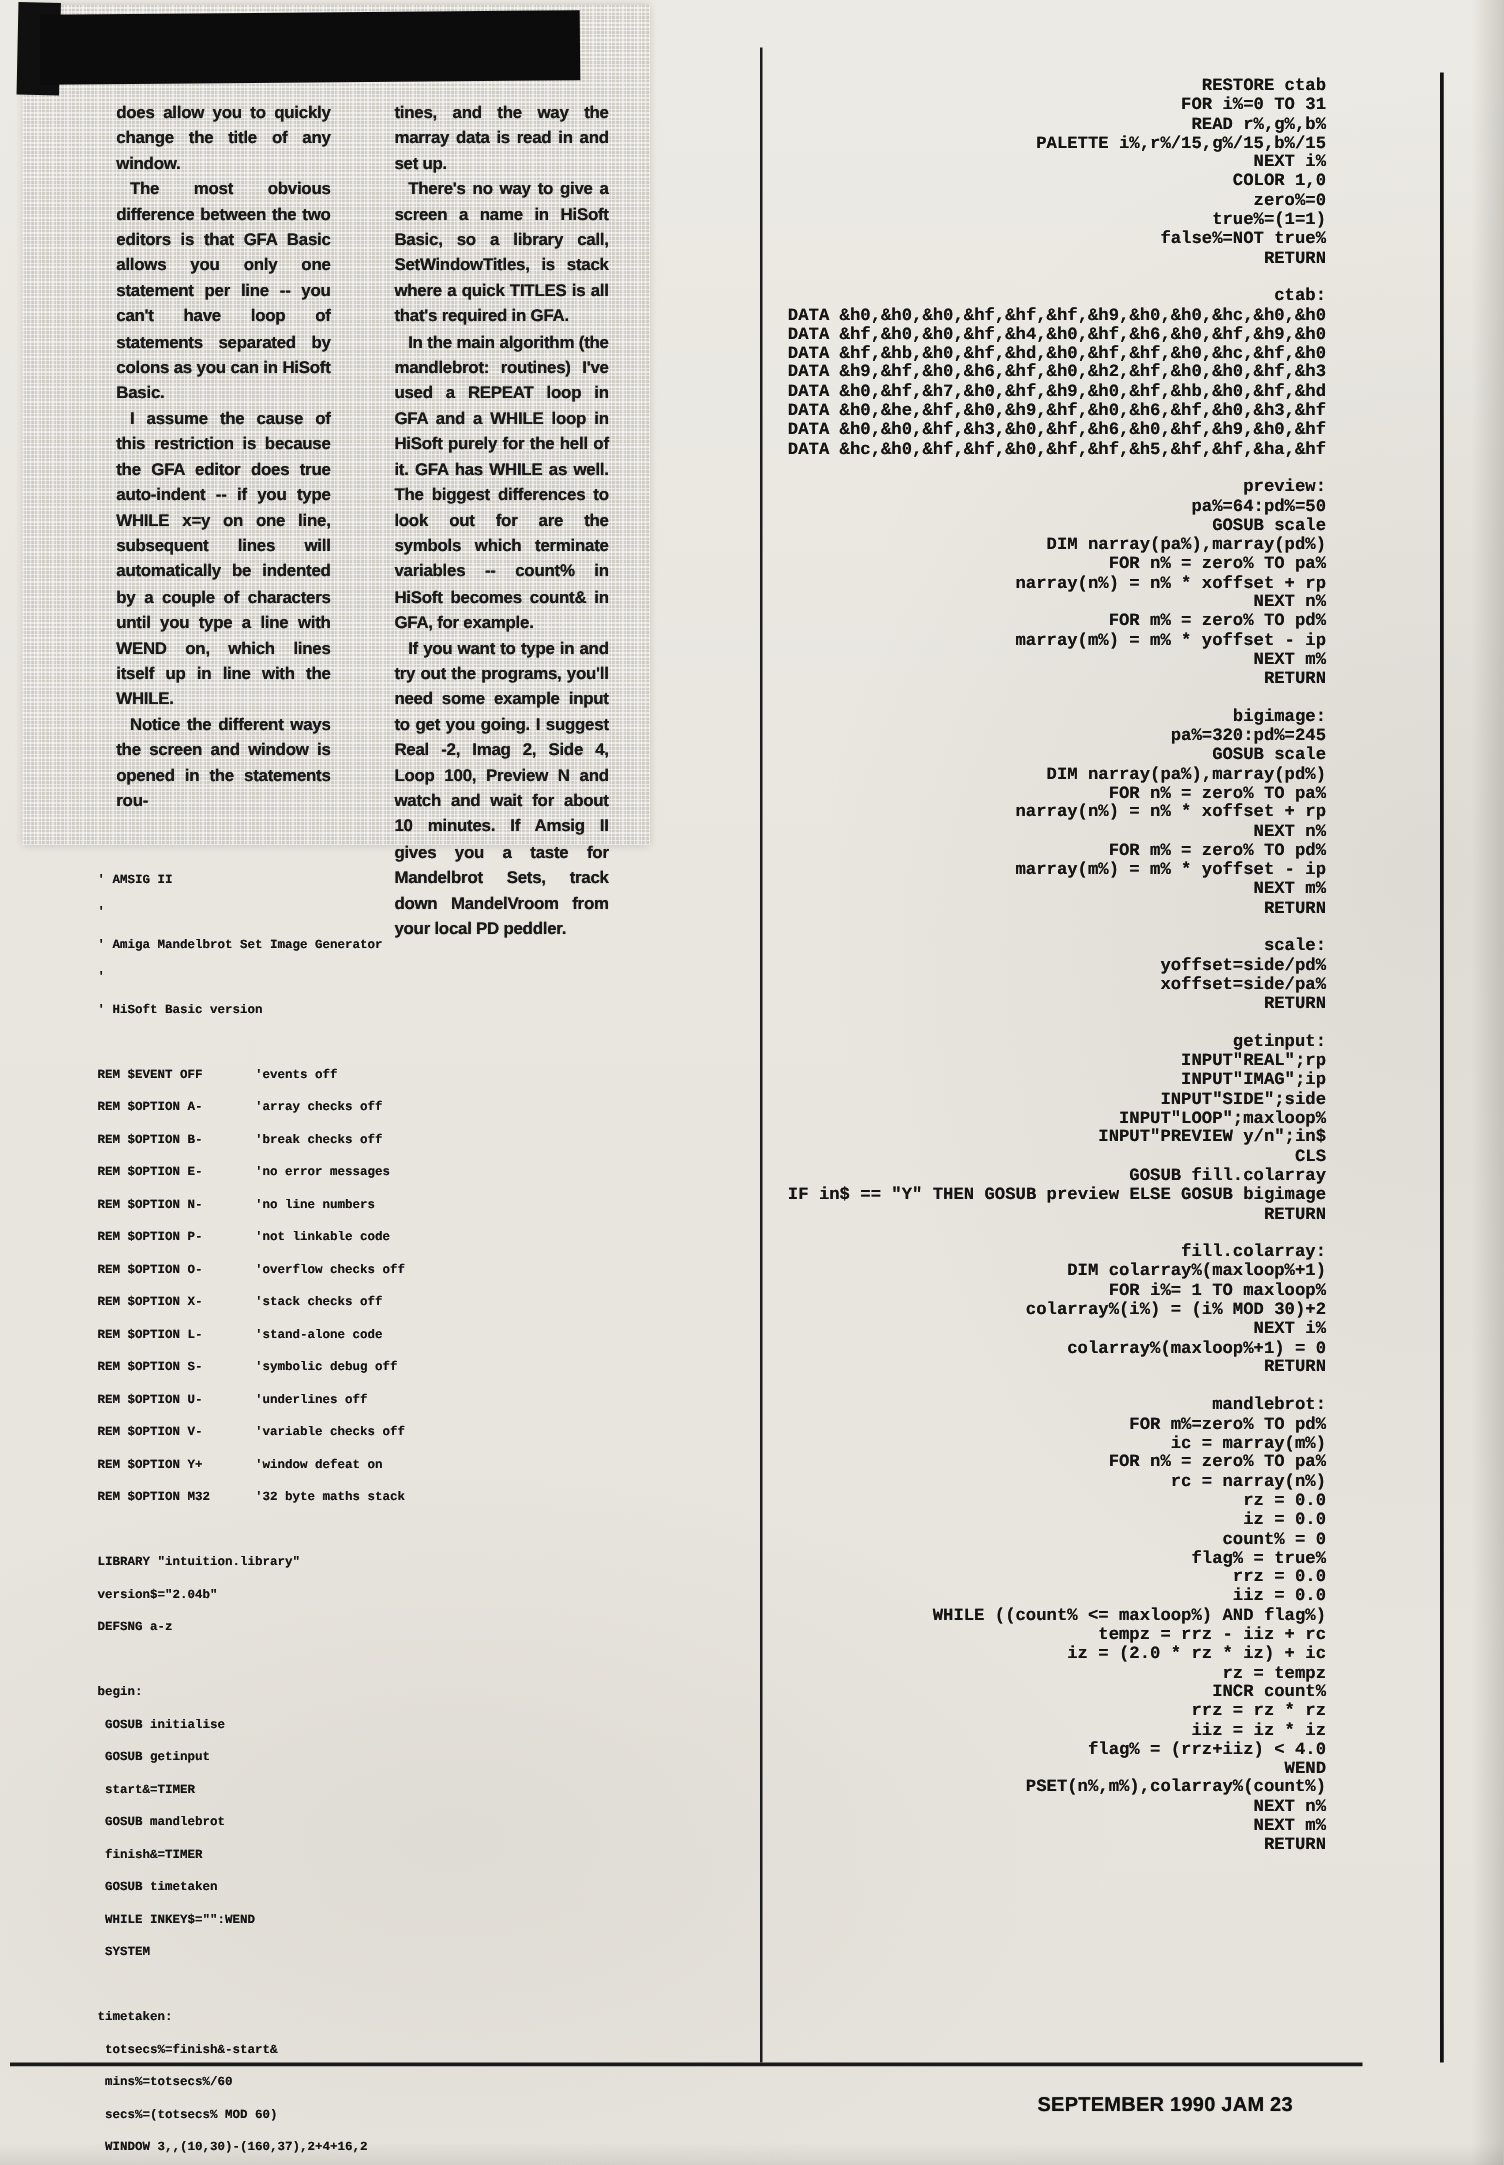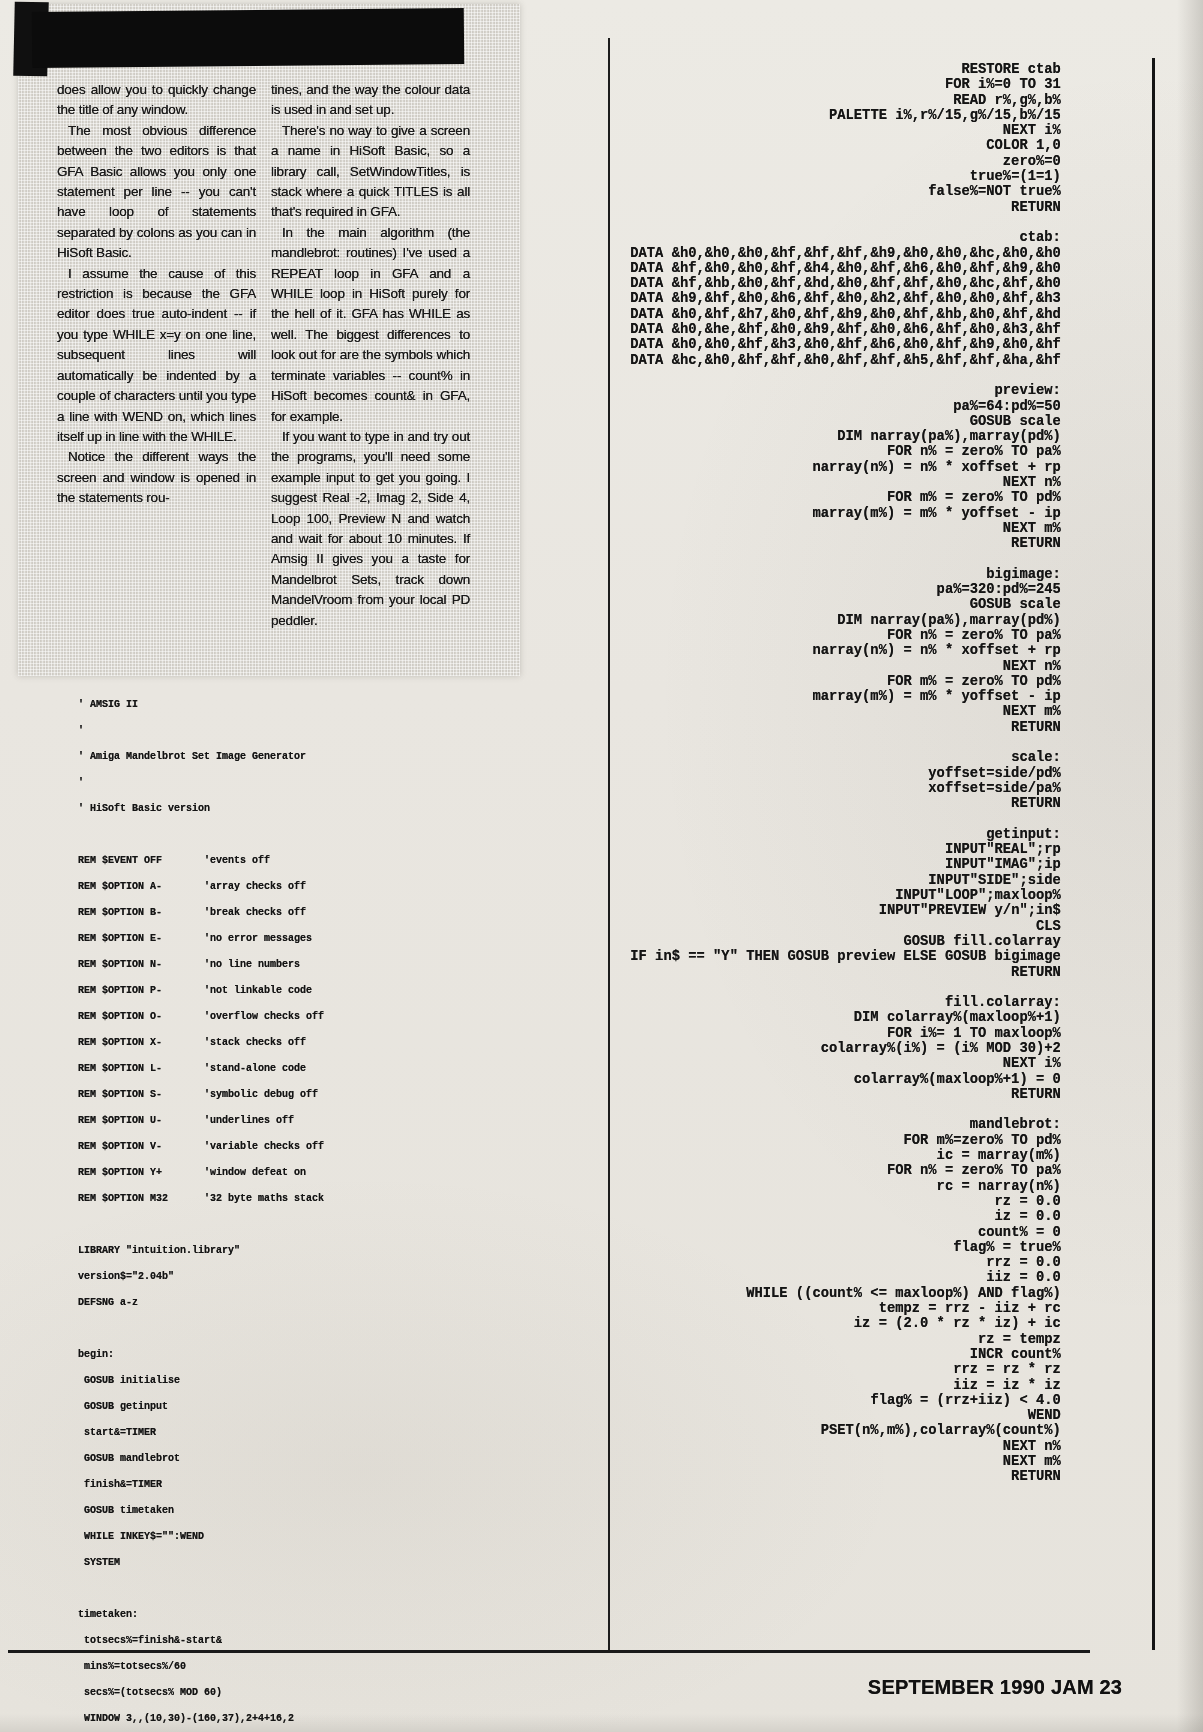--- a/index.html
+++ b/index.html
@@ -24,60 +24,60 @@
       repeating-linear-gradient(0deg, rgba(255,255,255,.50) 0 1px, transparent 1px 3px),
       repeating-linear-gradient(90deg, rgba(255,255,255,.50) 0 1px, transparent 1px 3px),
       repeating-linear-gradient(90deg, rgba(40,40,40,.045) 0 1px, transparent 1px 2px);
     box-shadow:0 0 6px rgba(80,75,65,.25);
   }
   .corner-blob{position:absolute;left:-4px;top:-2px;width:34px;height:74px;background:#101010;
     transform:rotate(1.2deg);}
   .black-bar{position:absolute;left:14px;top:6px;width:432px;height:56px;background:#0c0c0c;
     transform:rotate(-0.5deg);}
   .article-cols{position:absolute;left:39px;top:76px;width:430px;display:flex;gap:15px;}
-  .article-col{width:199px;font-weight:400;font-size:13.5px;line-height:20.4px;
+  .article-col{width:199px;font-weight:700;font-size:13.5px;line-height:20.4px;
     text-align:justify;letter-spacing:-0.2px;color:#191919;
-    text-shadow:0 0 .6px rgba(20,20,20,.85);}
+    text-shadow:0 0 .6px rgba(20,20,20,.85);margin-left:36px;}
   .article-col p{margin:0;text-indent:11px;}
   .article-col p:first-child{text-indent:0;}
 
   
   pre.code{
     position:absolute;margin:0;white-space:pre;color:#141414;
     font-family:"Liberation Mono","DejaVu Sans Mono",monospace;font-weight:700;
     text-shadow:0 0 .5px rgba(10,10,10,.7);
   }
   .code-left{left:78px;top:692px;font-size:10px;line-height:26px;}
   .code-right{left:622px;top:62px;font-size:13.8px;line-height:15.3px;text-align:right;}
 
   .vrule-left{position:absolute;left:608px;top:38px;width:2px;height:1612px;background:#1c1c1c;}
   .vrule-right{position:absolute;left:1152px;top:58px;width:3px;height:1592px;background:#141414;}
   .hrule-bottom{position:absolute;left:8px;top:1650px;width:1082px;height:3px;background:#1a1a1a;}
 
-  .footer{position:absolute;left:830px;top:1676px;width:330px;text-align:center;
-    font-weight:700;font-size:20px;letter-spacing:.2px;color:#111;
+  .footer{position:absolute;left:830px;top:1676px;width:330px;text-align:left;
+    font-weight:700;font-size:16px;letter-spacing:.2px;color:#111;
     text-shadow:0 0 .6px rgba(10,10,10,.8);}
 </style>
 </head>
 <body>
 
 <div class="page">
 
   <div class="article-panel">
     <div class="corner-blob"></div>
     <div class="black-bar"></div>
     <div class="article-cols">
       <div class="article-col">
           <p>does allow you to quickly change the title of any window.</p>
           <p>The most obvious difference between the two editors is that GFA Basic allows you only one statement per line -- you can't have loop of statements separated by colons as you can in HiSoft Basic.</p>
           <p>I assume the cause of this restriction is because the GFA editor does true auto-indent -- if you type WHILE x=y on one line, subsequent lines will automatically be indented by a couple of characters until you type a line with WEND on, which lines itself up in line with the WHILE.</p>
           <p>Notice the different ways the screen and window is opened in the statements rou-</p>
         </div>
       <div class="article-col">
-          <p>tines, and the way the colour data is used in and set up.</p>
+          <p>tines, and the way the marray data is read in and set up.</p>
           <p>There's no way to give a screen a name in HiSoft Basic, so a library call, SetWindowTitles, is stack where a quick TITLES is all that's required in GFA.</p>
           <p>In the main algorithm (the mandlebrot: routines) I've used a REPEAT loop in GFA and a WHILE loop in HiSoft purely for the hell of it. GFA has WHILE as well. The biggest differences to look out for are the symbols which terminate variables -- count% in HiSoft becomes count&amp; in GFA, for example.</p>
           <p>If you want to type in and try out the programs, you'll need some example input to get you going. I suggest Real -2, Imag 2, Side 4, Loop 100, Preview N and watch and wait for about 10 minutes. If Amsig II gives you a taste for Mandelbrot Sets, track down MandelVroom from your local PD peddler.</p>
         </div>
     </div>
   </div>
 
   <pre class="code code-left">' AMSIG II
 '
 ' Amiga Mandelbrot Set Image Generator

